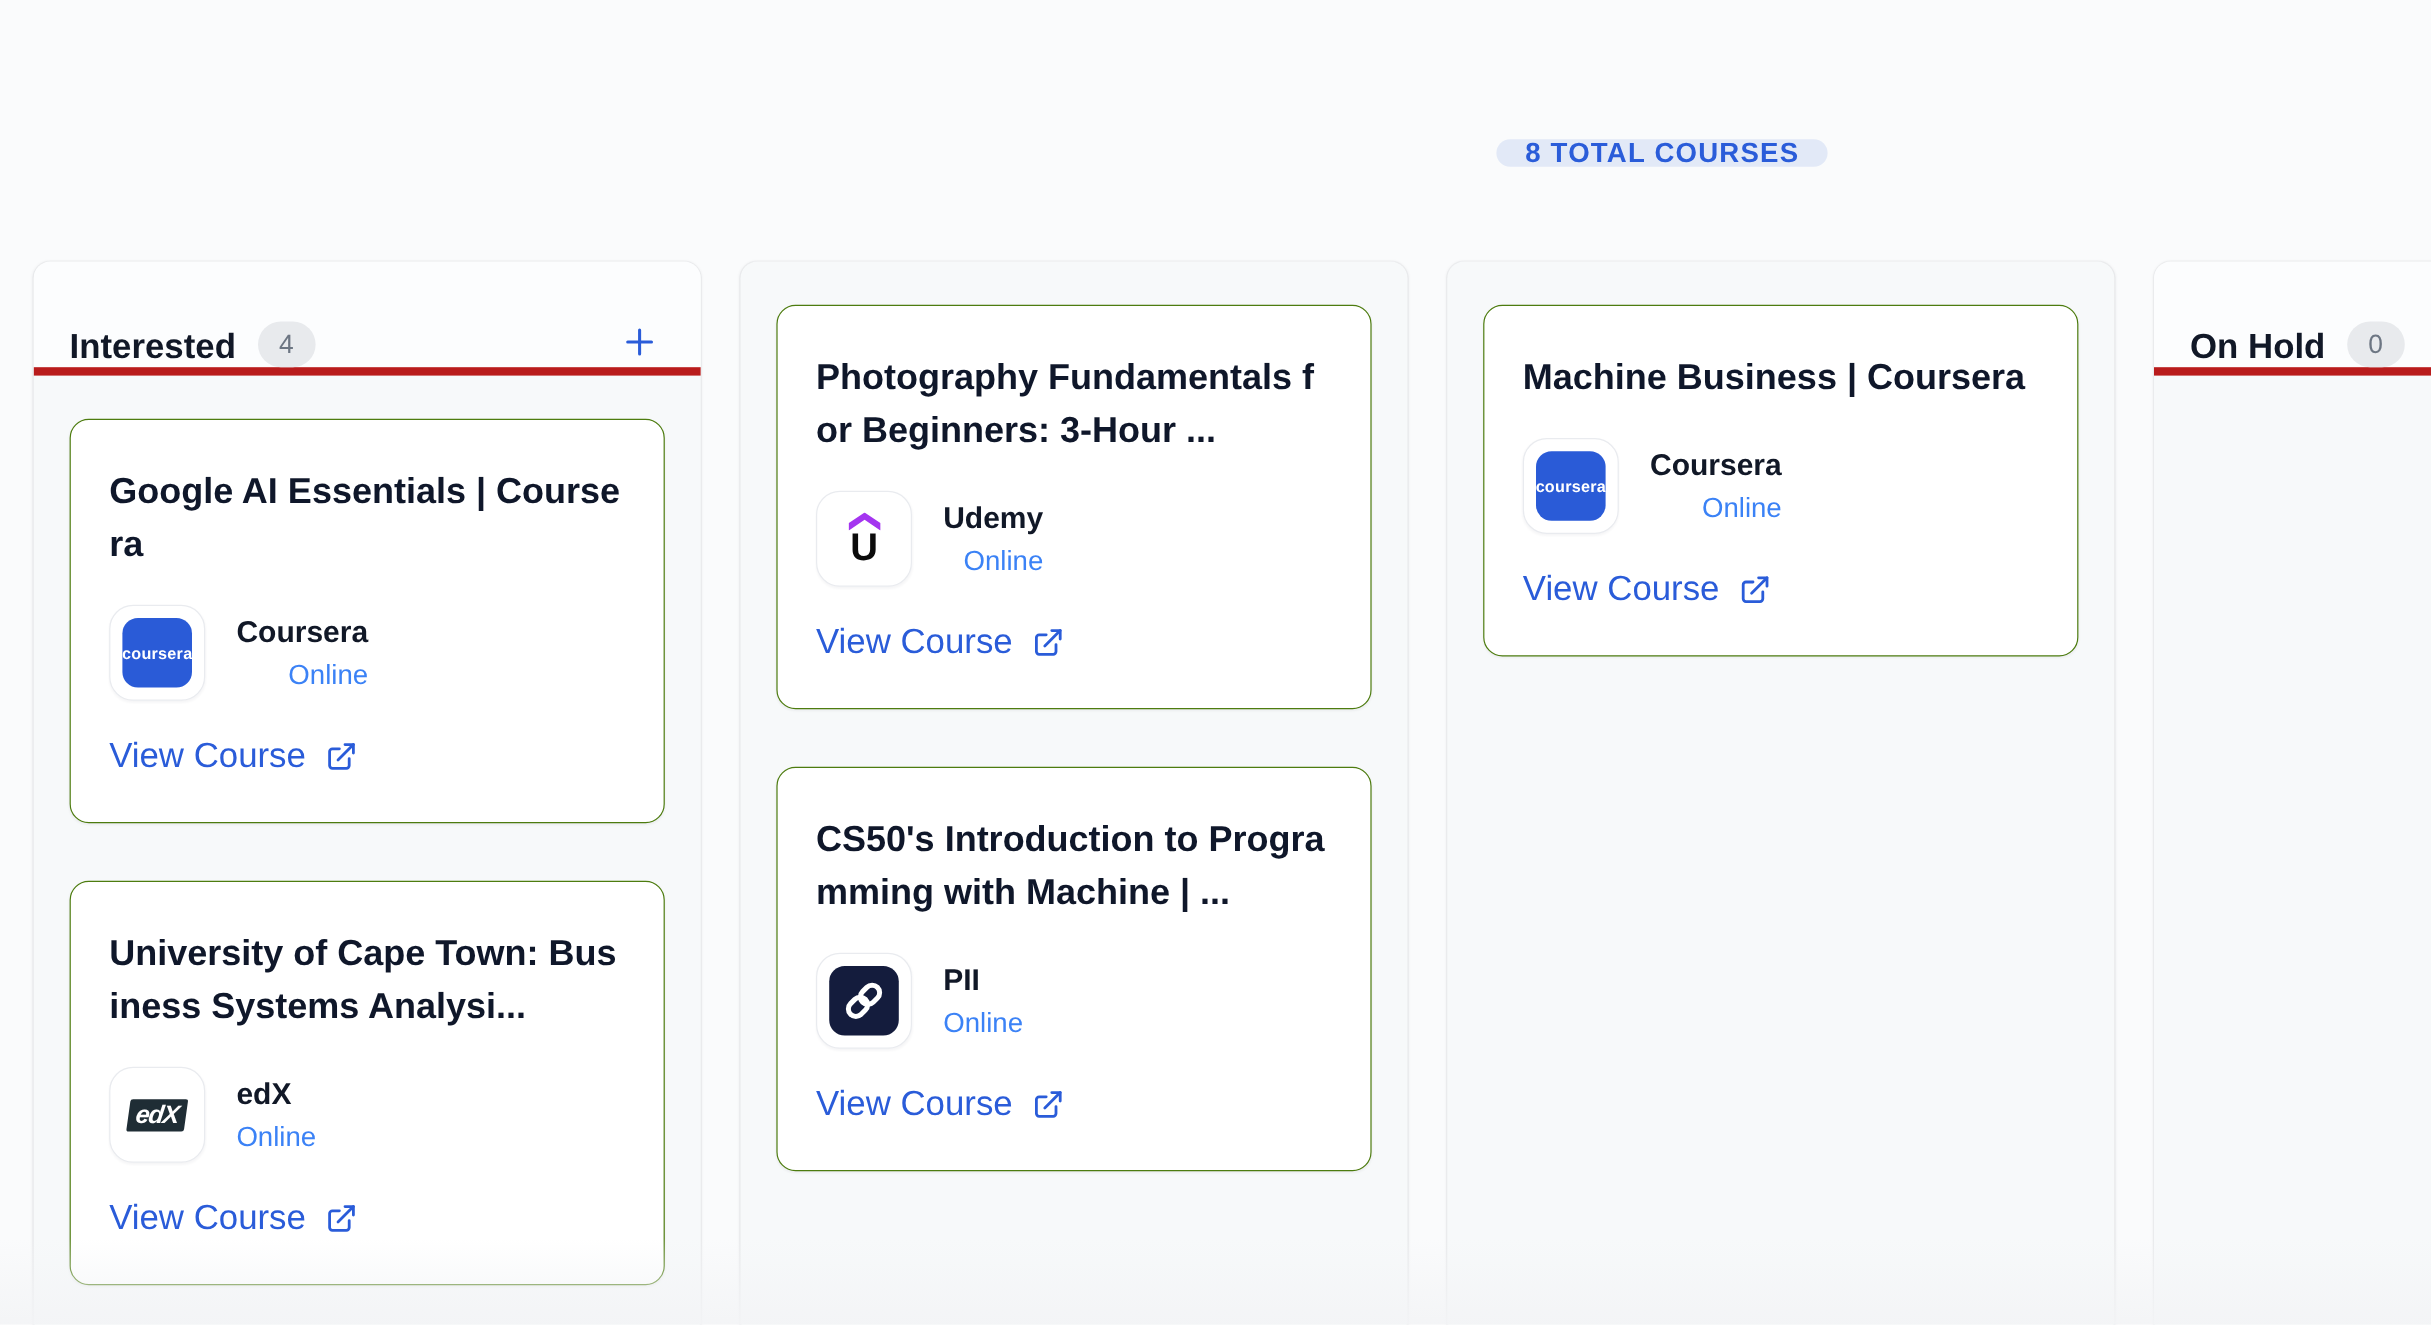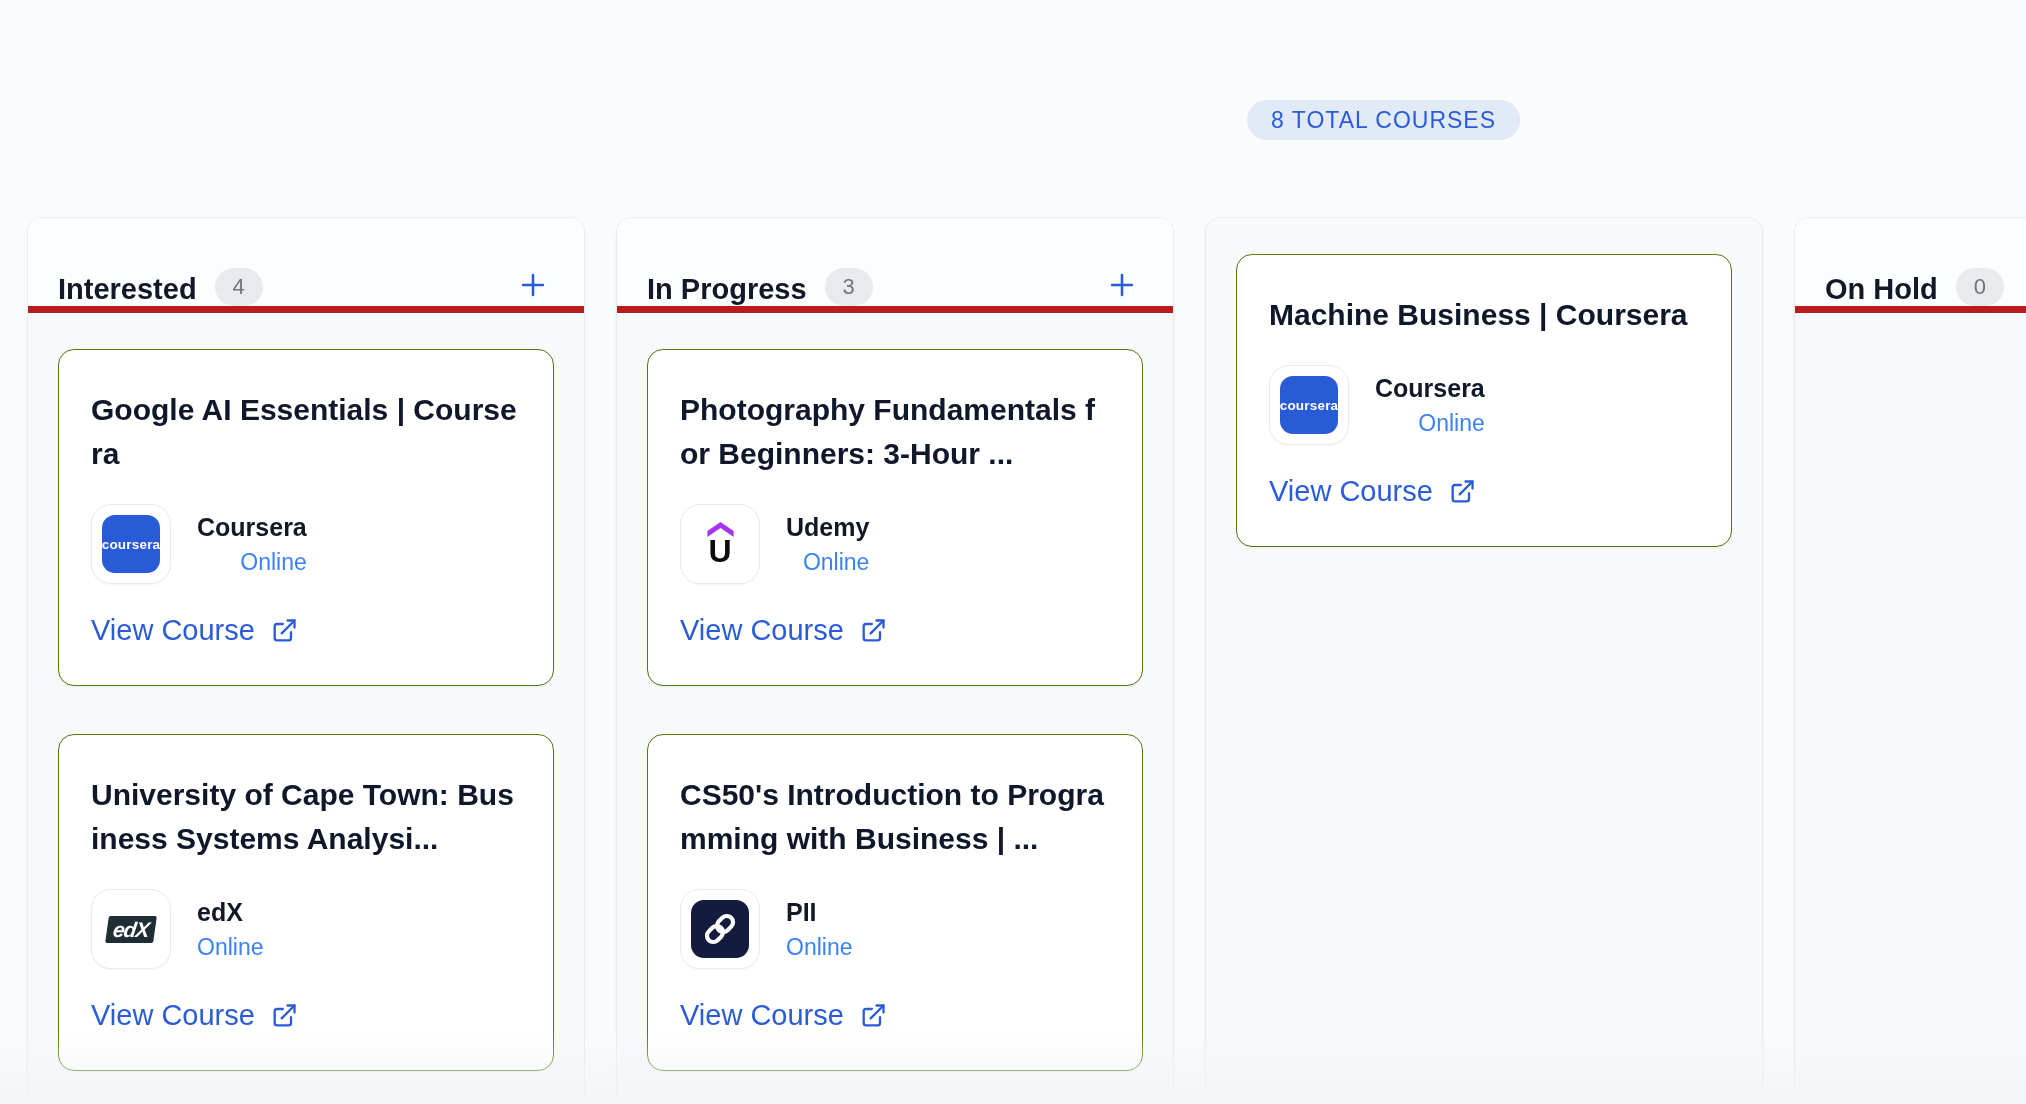--- a/index.html
+++ b/index.html
@@ -1,24 +1,24 @@
 <!DOCTYPE html>
 <html style="--accent: #2a5cd9; --badge-bg: #e2e9f7; --coursera-blue: #2a5bd7; --edx-dark: #1f2d35; --chain-navy: #141c3d; --page-bg: #fafbfc; --column-bg: #f7f9fa; --column-header-bg: #fcfdfe;"><head>
 <meta charset="utf-8">
 <style>
   html,body{margin:0;padding:0;}
   body{font-family:"Liberation Sans","DejaVu Sans",sans-serif;}
   #page{position:relative;width:2026px;height:1104px;background:var(--page-bg,#fafbfc);overflow:hidden;}
 
   
   .total-badge{
-    position:absolute;left:1247px;top:100px;height:40px;
+    position:absolute;left:1247px;top:116px;height:23px;
     display:inline-flex;align-items:center;padding:0 24px;border-radius:20px;
     background:var(--badge-bg,#e2e9f7);color:var(--accent,#2a5cd9);
-    font-size:23px;font-weight:400;letter-spacing:1px;white-space:nowrap;
+    font-size:23px;font-weight:700;letter-spacing:1px;white-space:nowrap;
   }
 
   
   .board{position:absolute;left:28px;top:218px;display:flex;gap:33px;align-items:flex-start;}
   .column{
     width:556px;flex:0 0 556px;background:var(--column-bg,#f7f9fa);
     border-radius:14px;height:1000px;
     box-shadow:0 1px 3px rgba(16,24,40,.10), 0 0 0 1px rgba(16,24,40,.03);
     overflow:hidden;
   }
@@ -146,31 +146,20 @@
           <polyline points="15 3 21 3 21 9"></polyline>
           <line x1="10" y1="14" x2="21" y2="3"></line>
         </svg>
       </span>
     </a>
   </article>
 </div>
   </section>
 
   <section class="column">
-    <header class="col-header">
-      <h2 class="col-title">In Progress</h2>
-      <span class="col-count">3</span>
-      <button class="add-btn">
-        <span style="display:flex;">
-          <svg width="34" height="34" viewBox="0 0 24 24" fill="none" stroke="#2a5cd9" stroke-width="1.8" stroke-linecap="round">
-                <path d="M12 5v14M5 12h14"></path>
-              </svg>
-        </span>
-      </button>
-    </header>
     <div class="col-body">
   <article class="card">
     <h3 class="card-title">Photography Fundamentals for Beginners: 3-Hour ...</h3>
     <div class="meta">
       <div class="logo-box">
 
         <div class="logo logo-udemy" style="display: flex;">
           <span style="display:flex;">
             <svg width="31" height="15" viewBox="0 0 32 16">
                       <path d="M16 0 L30 9.5 V16 L16 6.5 L2 16 V9.5 Z" fill="#a435f0"></path>
@@ -191,21 +180,21 @@
         <svg width="28" height="28" viewBox="0 0 24 24" fill="none" stroke="currentColor" stroke-width="2" stroke-linecap="round" stroke-linejoin="round">
           <path d="M18 13v5a2 2 0 0 1-2 2H6a2 2 0 0 1-2-2V8a2 2 0 0 1 2-2h5"></path>
           <polyline points="15 3 21 3 21 9"></polyline>
           <line x1="10" y1="14" x2="21" y2="3"></line>
         </svg>
       </span>
     </a>
   </article>
 
   <article class="card">
-    <h3 class="card-title">CS50's Introduction to Programming with Business | ...</h3>
+    <h3 class="card-title">CS50's Introduction to Programming with Machine | ...</h3>
     <div class="meta">
       <div class="logo-box">
 
         <div class="logo logo-link" style="display: flex;">
           <svg width="40" height="40" viewBox="0 0 48 48" fill="none" stroke="#ffffff" stroke-width="5">
             <g transform="rotate(45 24 24)">
               <rect x="16.5" y="5" width="15" height="21" rx="7.5"></rect>
               <rect x="16.5" y="22" width="15" height="21" rx="7.5"></rect>
             </g>
           </svg>

